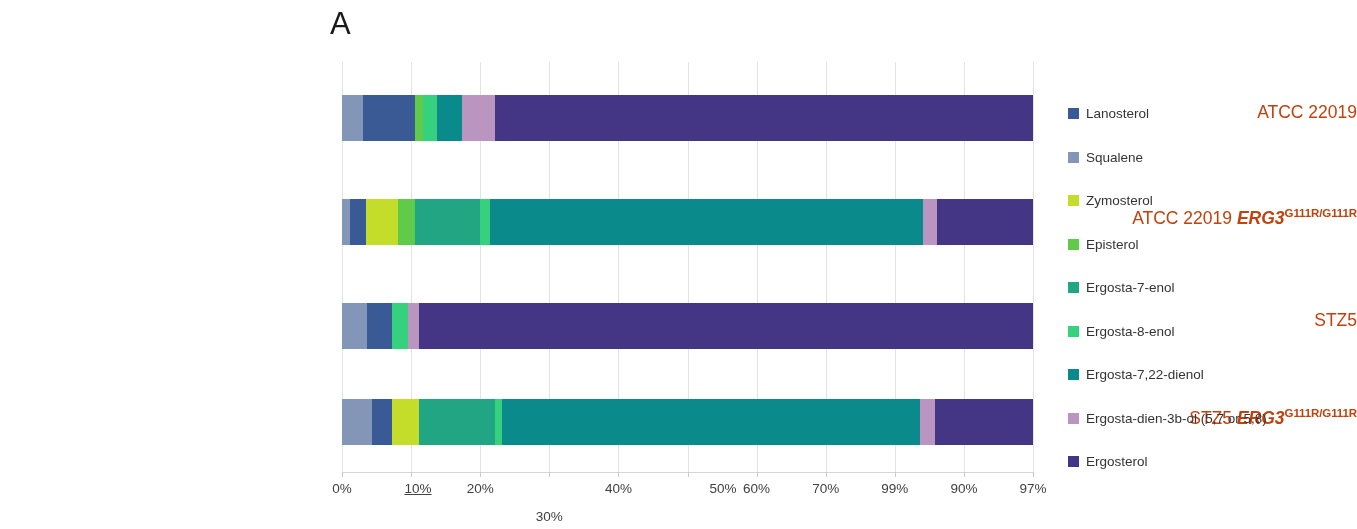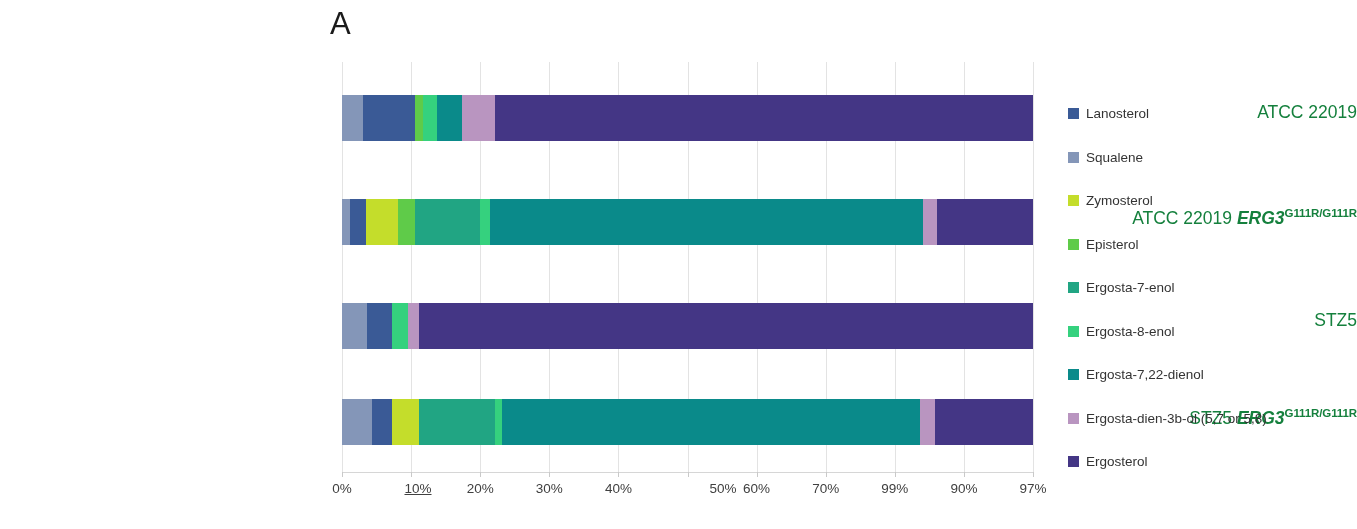--- a/index.html
+++ b/index.html
@@ -63,21 +63,21 @@
   }
   .seg { height: 46px; }
 
   
   .cat-label {
     position: absolute;
     right: 0;
     width: 330px;
     text-align: right;
     font-size: 17.5px;
-    color: #15803d;
+    color: #c2410c;
     white-space: nowrap;
     line-height: 1;
   }
   .cat-label .gene {
     font-style: italic;
     font-weight: 600;
   }
   .cat-label .sup {
     font-weight: 600;
     font-size: 11.5px;
@@ -216,21 +216,21 @@
 
   <div id="x-axis-line"></div>
   <div id="x-ticks">
       <div class="tick-mark" style="left: 342px;"></div>
       <div class="tick-label" style="left: 342px;">0%</div>
       <div class="tick-mark" style="left: 411.1px;"></div>
       <div class="tick-label" style="left: 418px; text-decoration: underline;">10%</div>
       <div class="tick-mark" style="left: 480.2px;"></div>
       <div class="tick-label" style="left: 480.2px;">20%</div>
       <div class="tick-mark" style="left: 549.3px;"></div>
-      <div class="tick-label" style="left: 549.3px;">30%</div>
+      <div class="tick-label" style="left: 549.3px; margin-top: 28px;">30%</div>
       <div class="tick-mark" style="left: 618.4px;"></div>
       <div class="tick-label" style="left: 618.4px;">40%</div>
       <div class="tick-mark" style="left: 687.5px;"></div>
       <div class="tick-label" style="left: 723px;">50%</div>
       <div class="tick-mark" style="left: 756.6px;"></div>
       <div class="tick-label" style="left: 756.6px;">60%</div>
       <div class="tick-mark" style="left: 825.7px;"></div>
       <div class="tick-label" style="left: 825.7px;">70%</div>
       <div class="tick-mark" style="left: 894.8px;"></div>
       <div class="tick-label" style="left: 894.8px;">99%</div>

